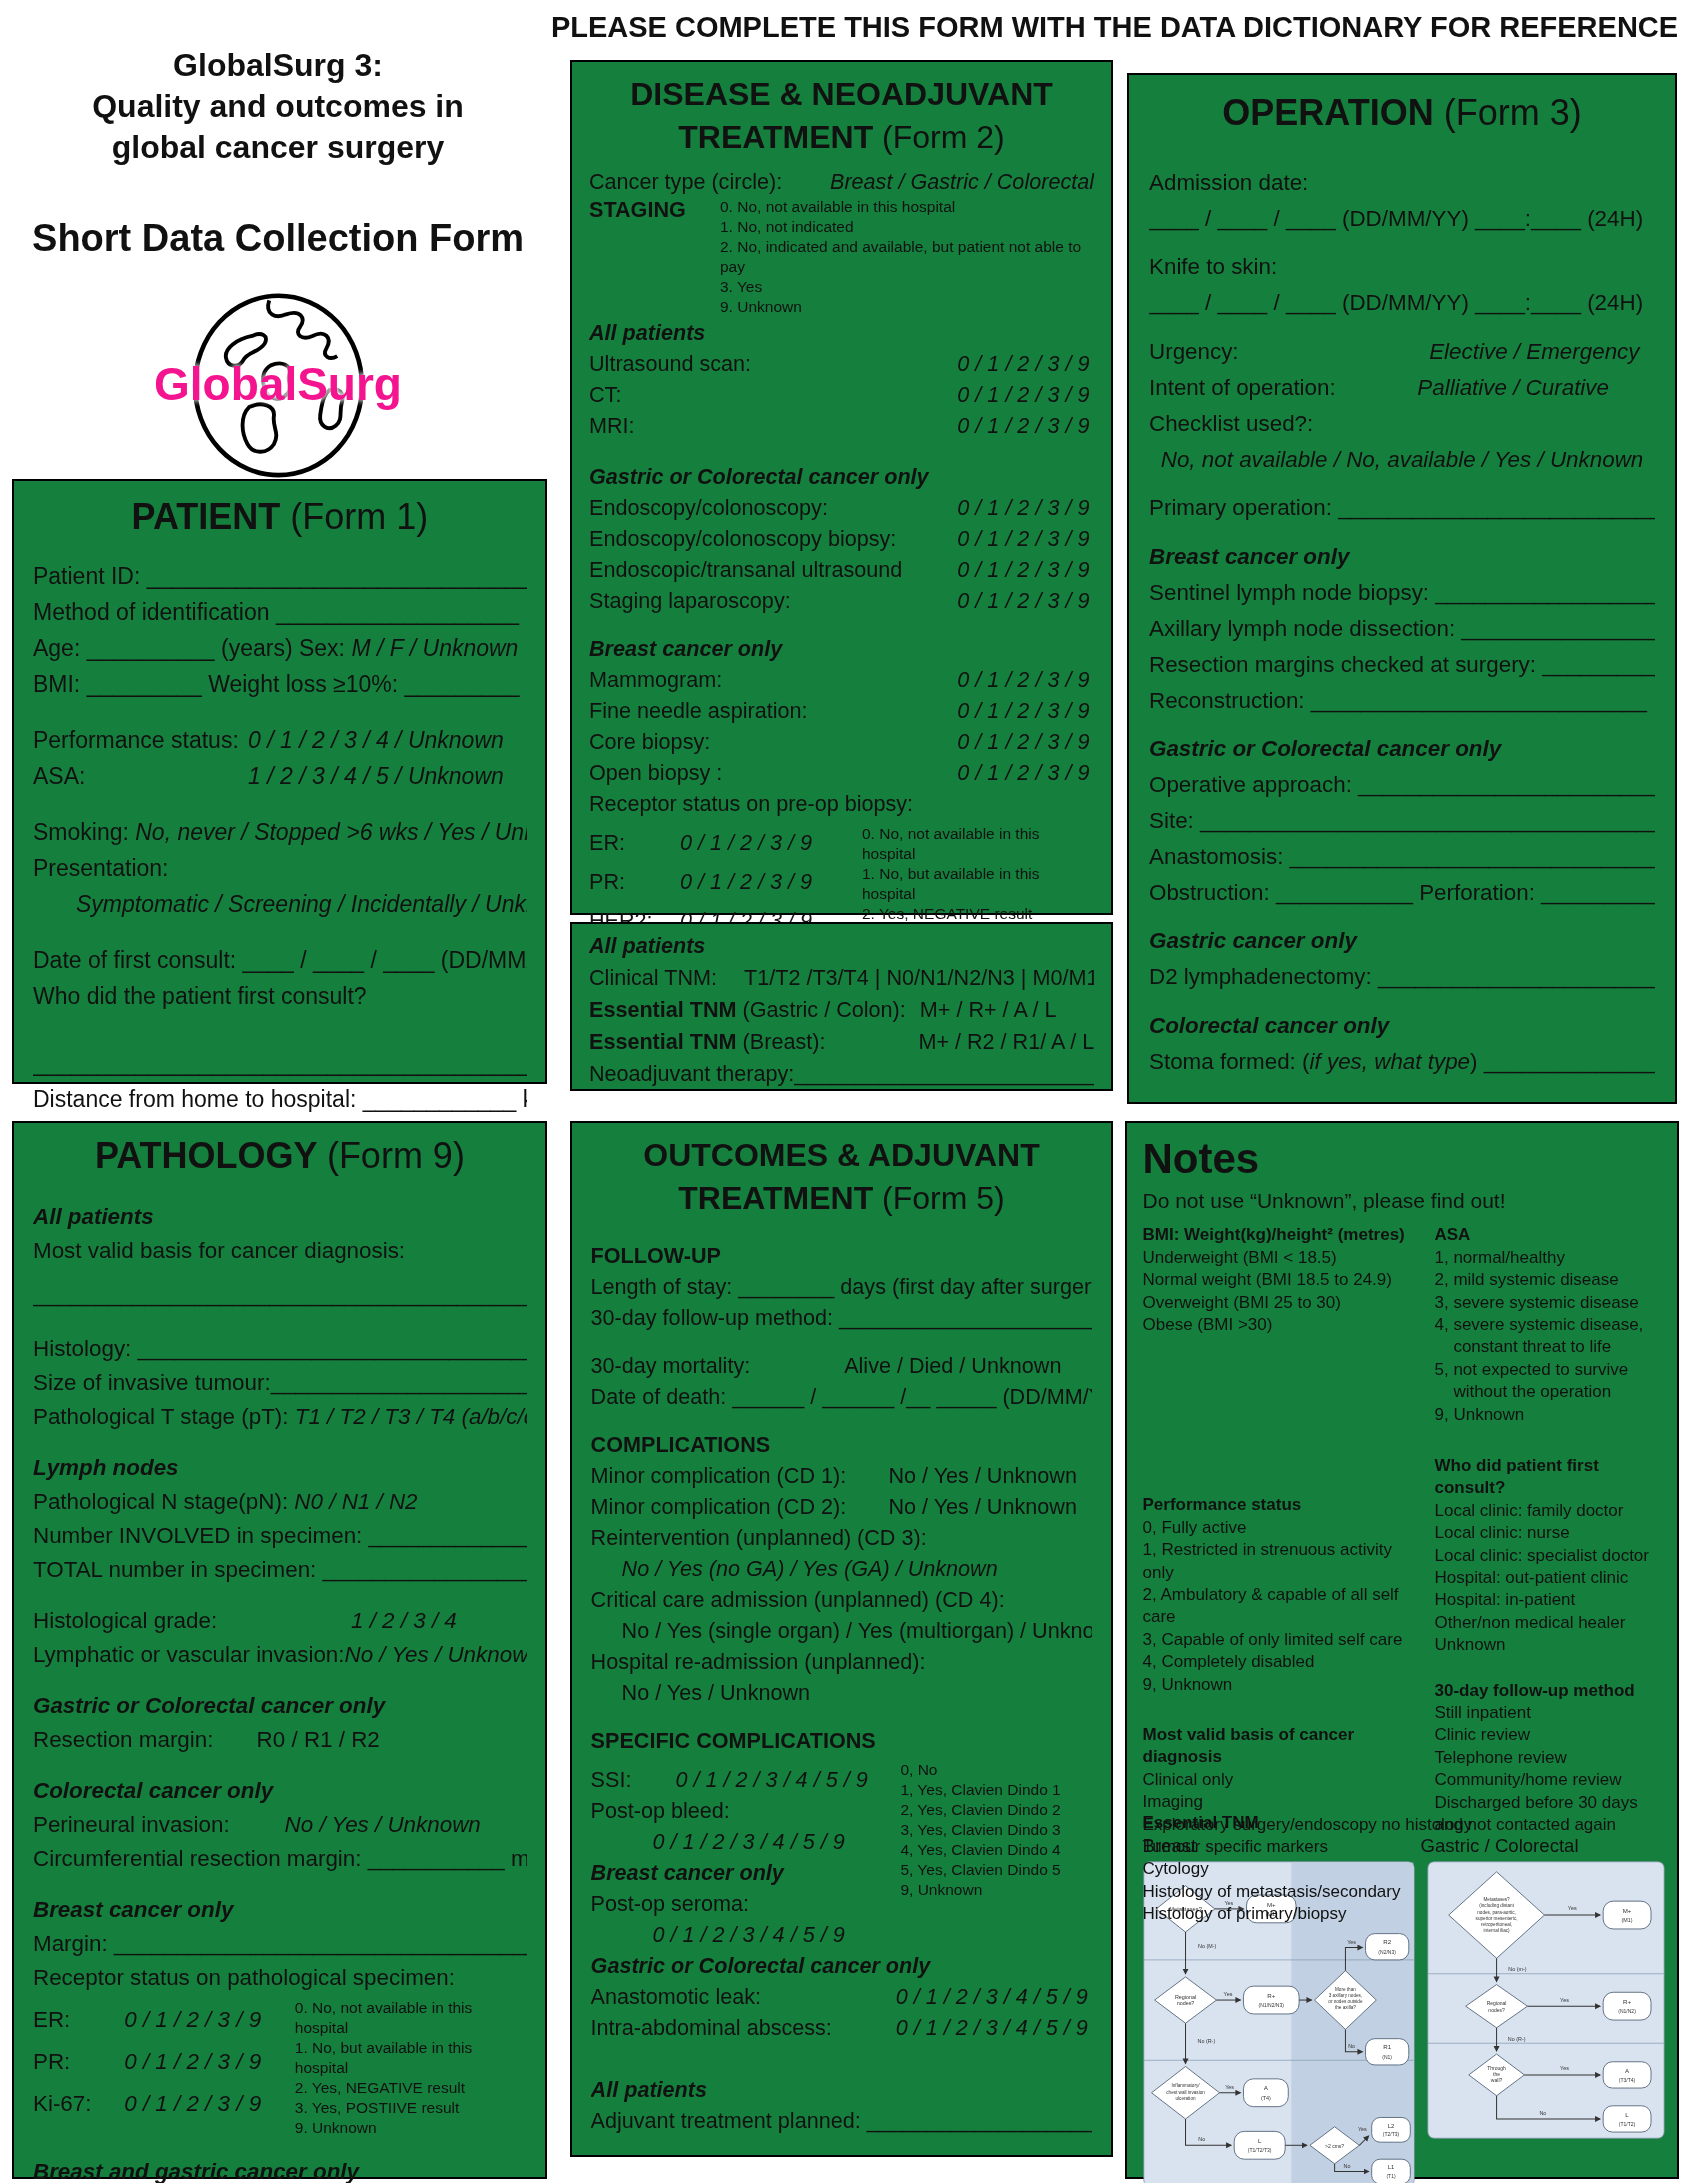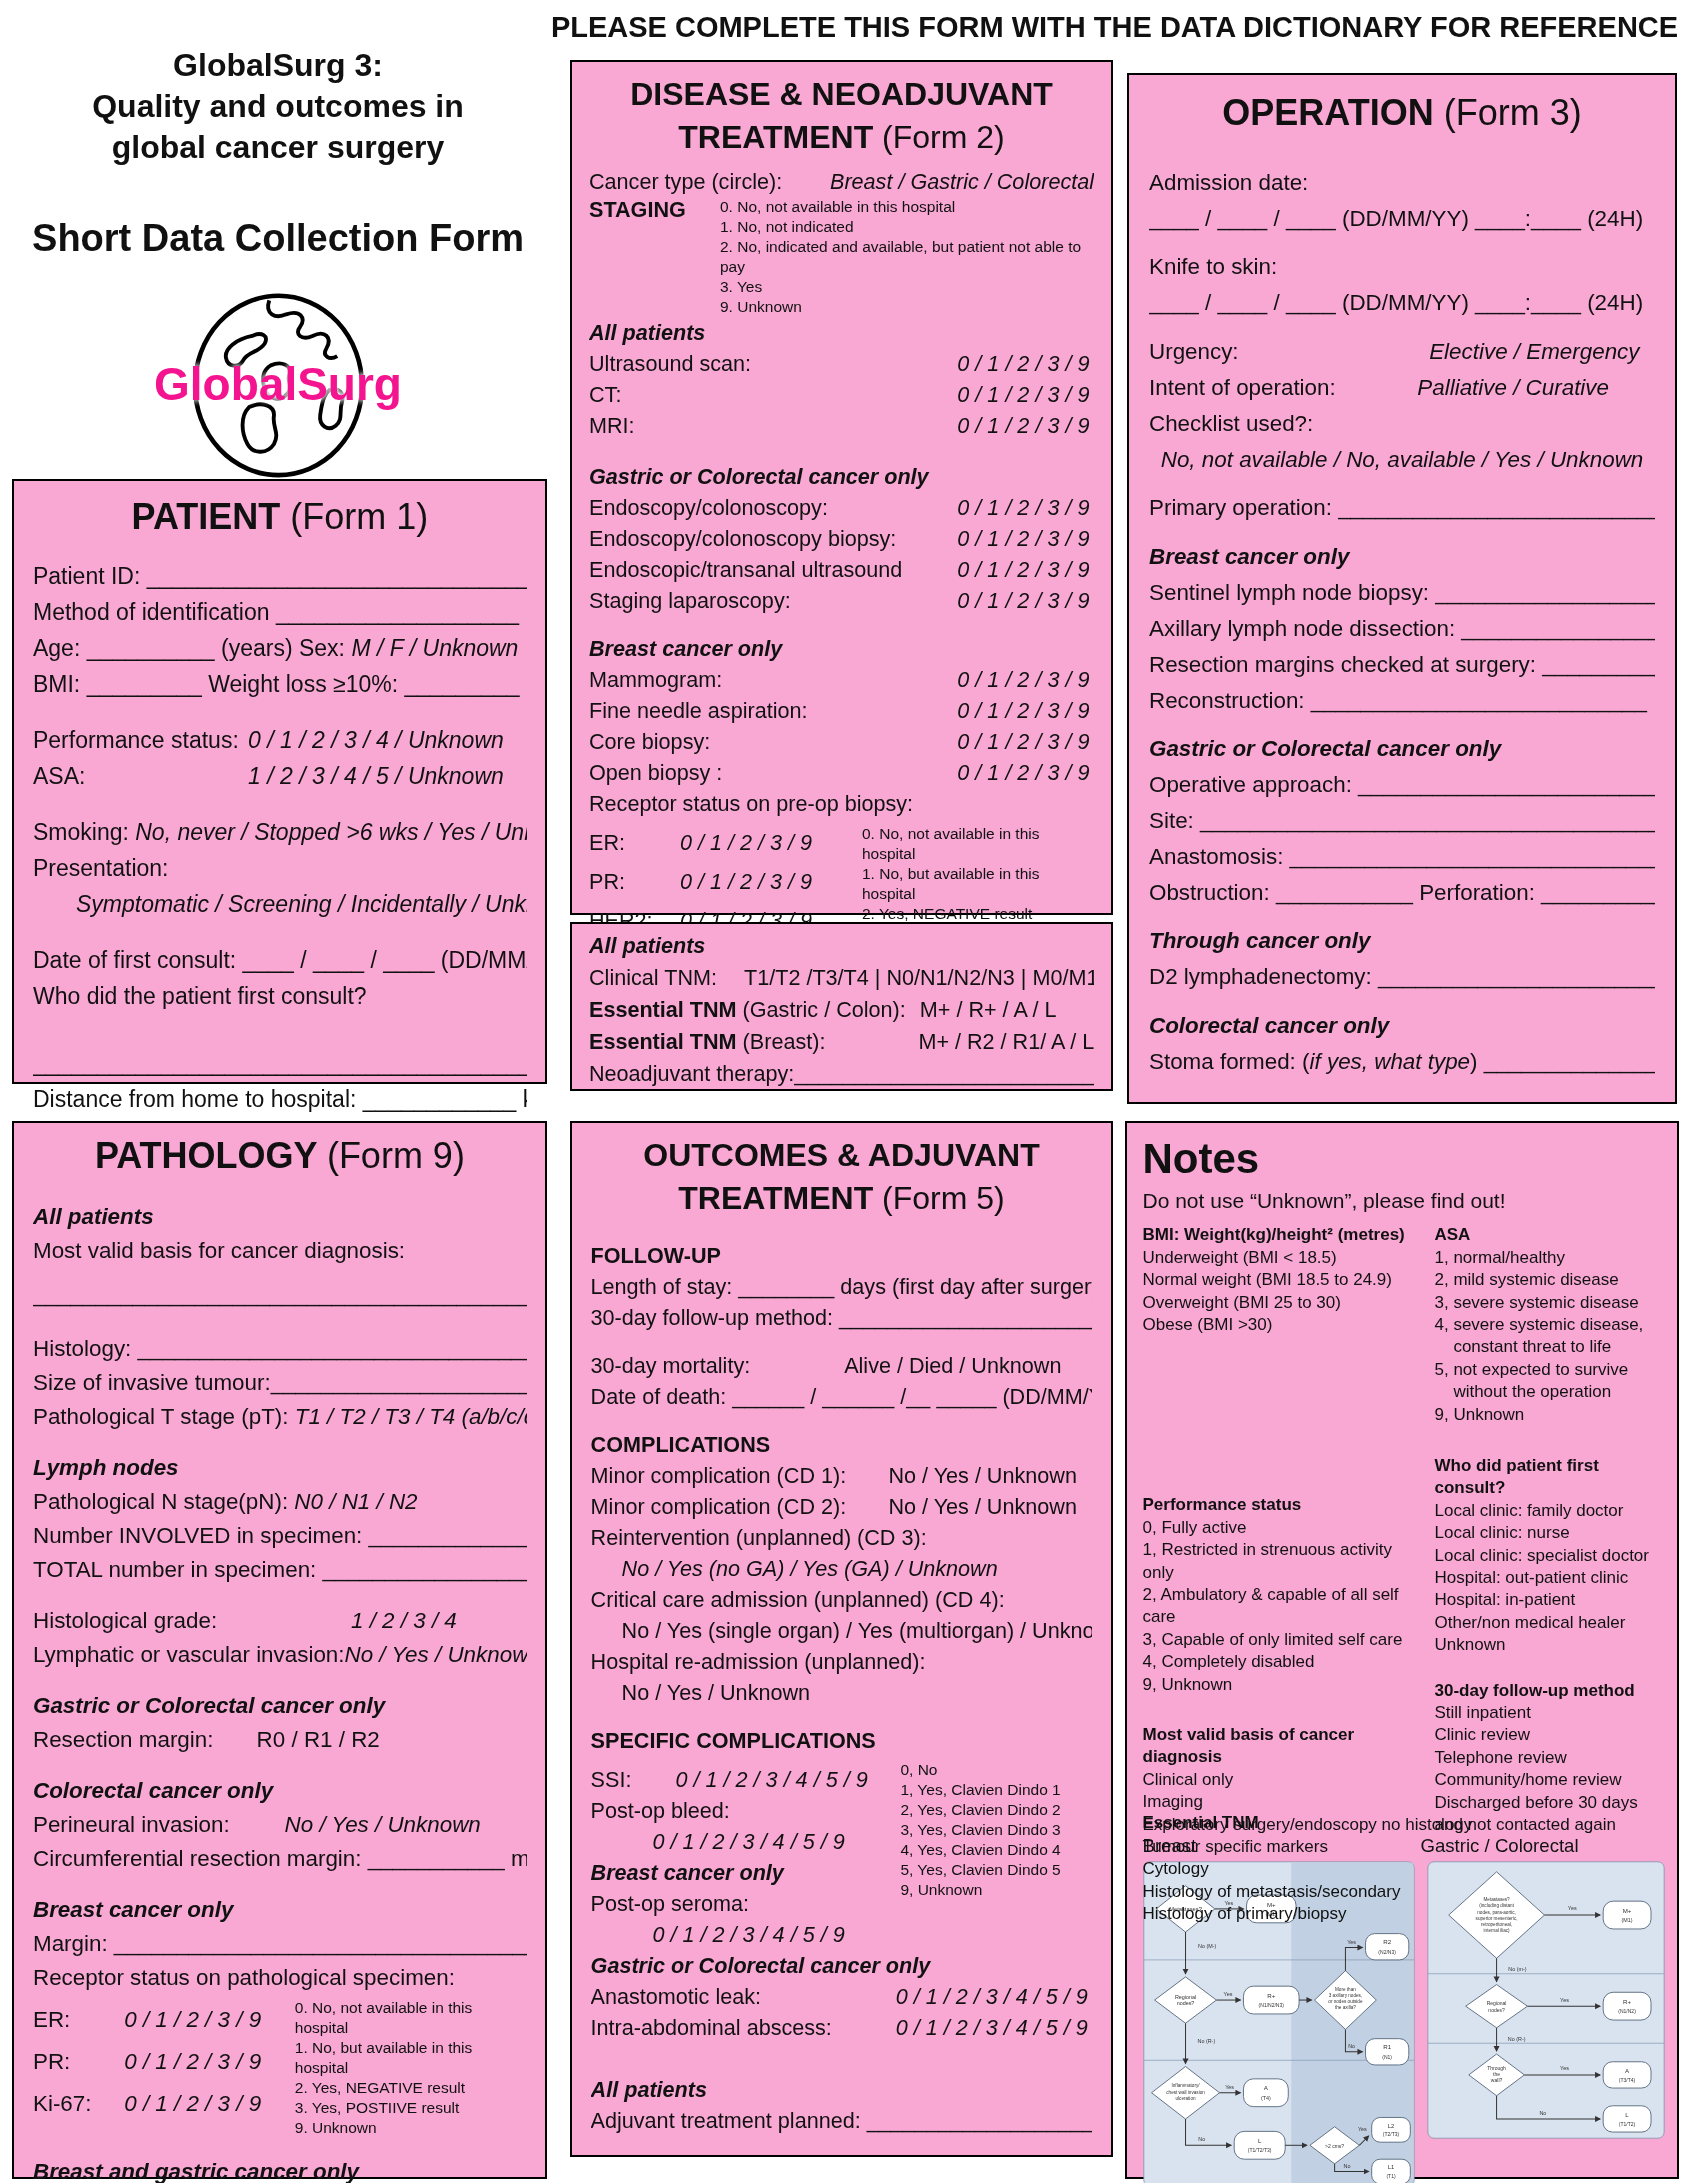--- a/index.html
+++ b/index.html
@@ -1,19 +1,19 @@
 <!DOCTYPE html>
 <html style="font-size:12.4px"><head>
 <meta charset="utf-8">
 <style>
   html,body{margin:0;padding:0;background:#888;}
   .page{position:relative;width:1688px;height:2183px;background:#fff;color:#111;
         font-family:"Liberation Sans", sans-serif;overflow:hidden;}
   .abs{position:absolute;}
-  .box{position:absolute;border:2.3px solid #000;background:#f9a8d4;box-sizing:border-box;}
+  .box{position:absolute;border:2.3px solid #000;background:#15803d;box-sizing:border-box;}
   .ctr{text-align:center;}
   .b{font-weight:bold;}
   .it{font-style:italic;}
   .bi{font-weight:bold;font-style:italic;}
   .line{white-space:nowrap;overflow:hidden;}
   .row{display:flex;justify-content:space-between;}
   .banner{font-size:29px;font-weight:bold;text-align:center;}
   
   .intro{width:510px;text-align:center;}
   .intro .t{font-size:32px;font-weight:bold;line-height:41px;}
@@ -275,21 +275,21 @@
     <div class="gap16"></div>
     <div class="line bi">Gastric or Colorectal cancer only</div>
     <div>
 
     <div class="line">Operative approach: ______________________________</div>
         <div class="line">Site: ____________________________________________</div>
         <div class="line">Anastomosis:  ____________________________________</div>
         <div class="line">Obstruction: ___________ Perforation: ___________</div>
       </div>
     <div class="gap16"></div>
-    <div class="line bi">Through cancer only</div>
+    <div class="line bi">Gastric cancer only</div>
     <div class="line">D2 lymphadenectomy: _________________________</div>
     <div class="gap16"></div>
     <div class="line bi">Colorectal cancer only</div>
     <div class="line"><span>Stoma formed: (</span><span class="it">if yes, what type</span><span>) _________________</span></div>
   </div>
 
   <div class="box f4" style="left:12.4px;top:1121px;width:535px;height:1058px;padding:7.7px 18.6px;">
     <div class="ttl">
       <span class="b">PATHOLOGY </span><span class="tag">(Form 9)</span>
     </div>

